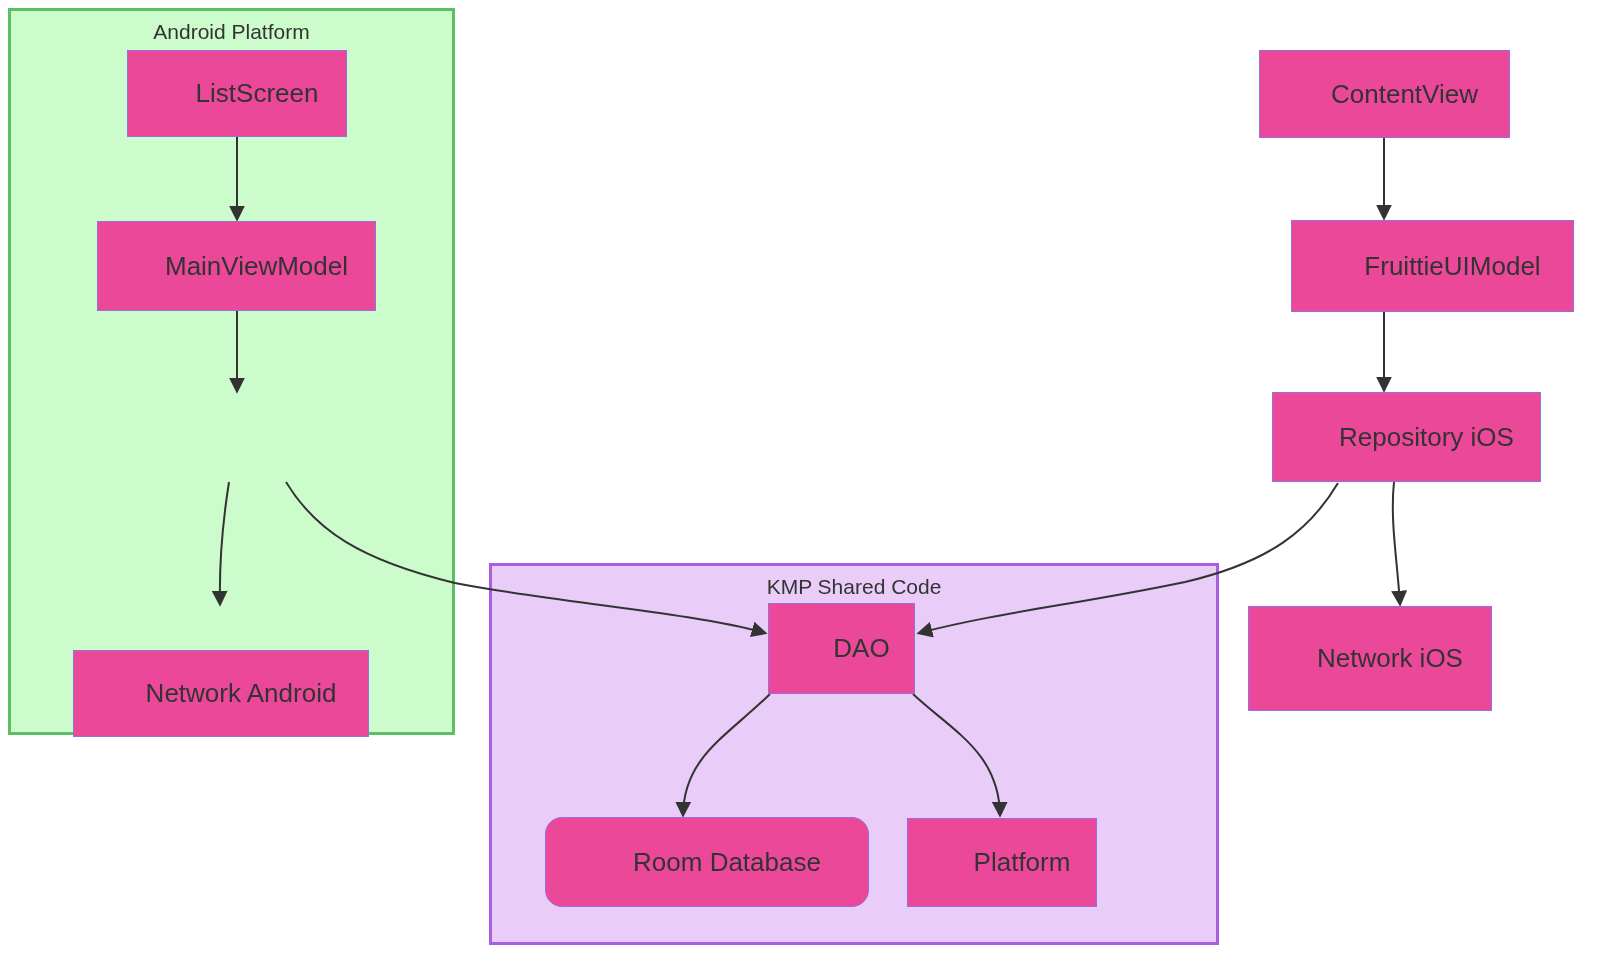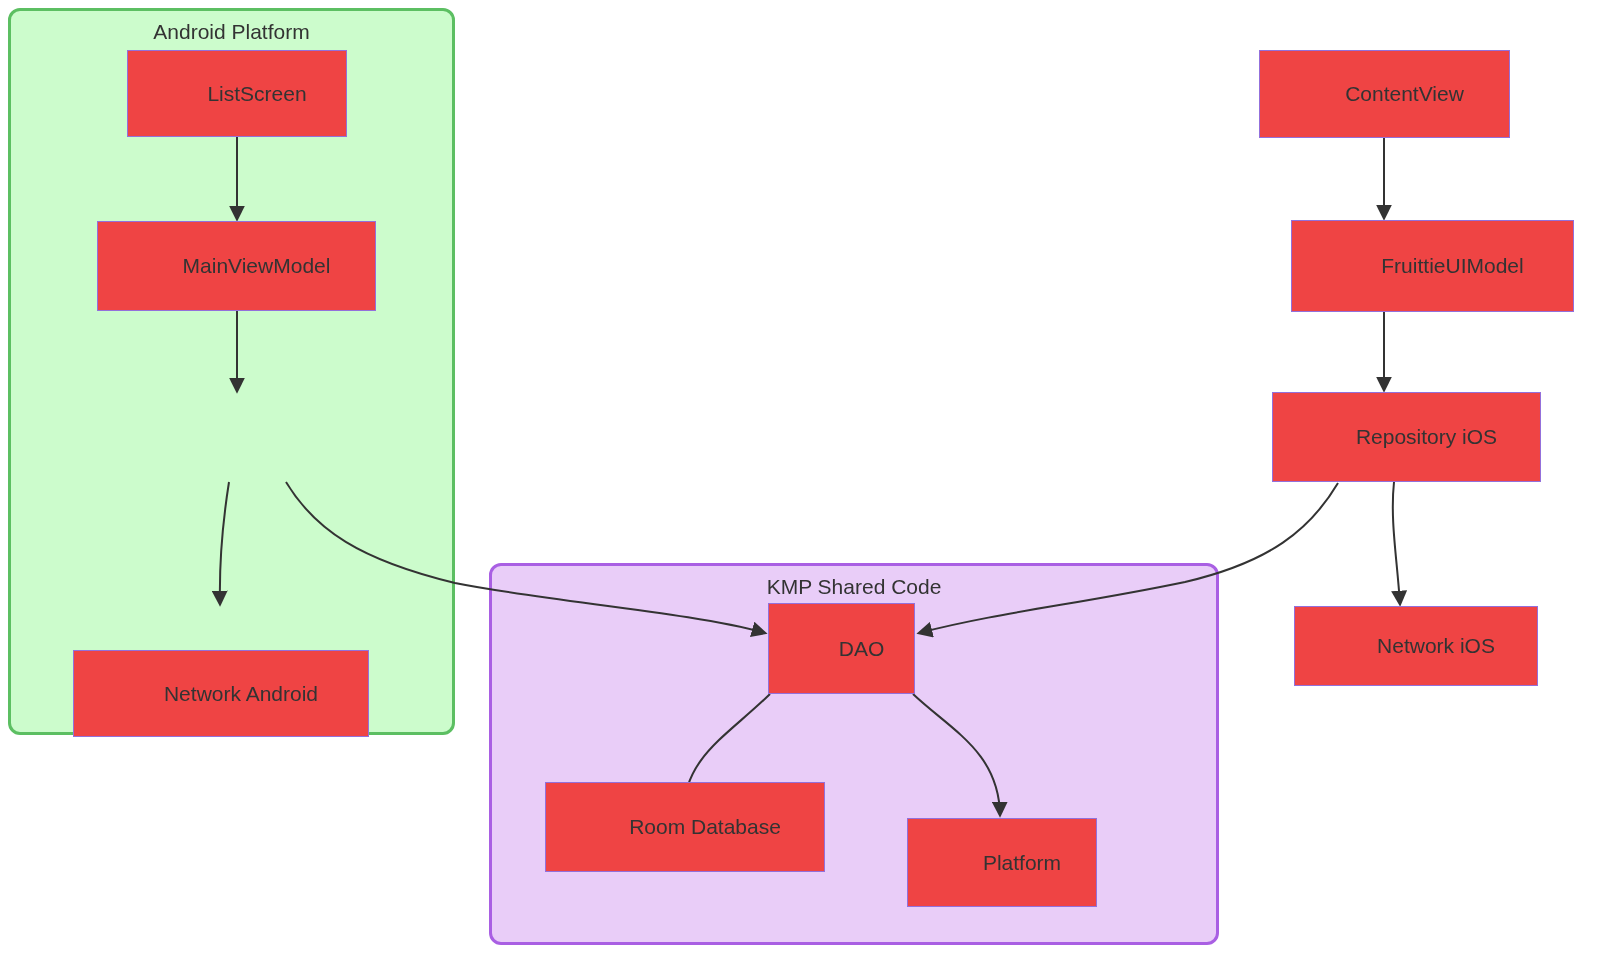--- a/index.html
+++ b/index.html
@@ -5,60 +5,60 @@
   html, body { margin: 0; padding: 0; background: #ffffff; }
   .stage {
     position: relative;
     width: 1600px;
     height: 958px;
     background: #ffffff;
     font-family: "Liberation Sans", "DejaVu Sans", sans-serif;
     color: #333333;
     overflow: hidden;
   }
-  .cluster { position: absolute; box-sizing: border-box; z-index: 0; border-radius: 12px; }
+  .cluster { position: absolute; box-sizing: border-box; z-index: 0; }
   .cluster-label {
     position: absolute;
     left: 0; right: 0; top: 9px;
     text-align: center;
     font-size: 21px;
     color: #333333;
     white-space: nowrap;
   }
   .c-android { left: 8px;    top: 8px;   width: 447px; height: 727px; background: #ccfccc; border: 3px solid #5cbf62; }
   .c-ios     { left: 1186px; top: 8px;   width: 406px; height: 727px; background: #cfe1fb; border: 3px solid #5e8bed; }
   .c-kmp     { left: 489px;  top: 563px; width: 730px; height: 382px; background: #e9cdf8; border: 3px solid #a95fe3; }
 
   .edges { position: absolute; left: 0; top: 0; z-index: 1; pointer-events: none; }
   .edge { stroke: #333333; stroke-width: 2; fill: none; }
 
   .node {
     position: absolute;
     box-sizing: border-box;
-    background: #ef4444;
+    background: #ec4899;
     border: 1.5px solid #9370db;
     display: flex;
     align-items: center;
     justify-content: center;
-    font-size: 21px;
+    font-size: 26px;
     color: #333333;
     white-space: nowrap;
     z-index: 2;
     padding-left: 40px;
   }
   .n-listscreen      { left: 127px;  top: 50px;  width: 220px; height: 87px; }
   .n-mainviewmodel   { left: 97px;   top: 221px; width: 279px; height: 90px; }
   .n-repo-android    { left: 77px;   top: 393px; width: 321px; height: 89px; }
   .n-network-android { left: 73px;   top: 606px; width: 296px; height: 87px; margin-top: 44px; }
   .n-contentview     { left: 1259px; top: 50px;  width: 251px; height: 88px; }
   .n-fruittie        { left: 1243px; top: 220px; width: 283px; height: 92px; margin-left: 48px; }
   .n-repo-ios        { left: 1251px; top: 392px; width: 269px; height: 90px; margin-left: 21px; }
-  .n-network-ios     { left: 1294px; top: 606px; width: 244px; height: 80px; }
+  .n-network-ios     { left: 1248px; top: 606px; width: 244px; height: 105px; }
   .n-dao             { left: 768px;  top: 603px; width: 147px; height: 91px; }
-  .n-room            { left: 545px;  top: 782px; width: 280px; height: 90px; }
+  .n-room            { left: 545px;  top: 817px; width: 324px; height: 90px; border-radius: 17px; }
   .n-entities        { left: 907px;  top: 818px; width: 190px; height: 89px; }
 </style>
 </head>
 <body>
 
 <div class="stage">
 
   <div class="cluster c-android">
     <div class="cluster-label">Android Platform</div>
   </div>

